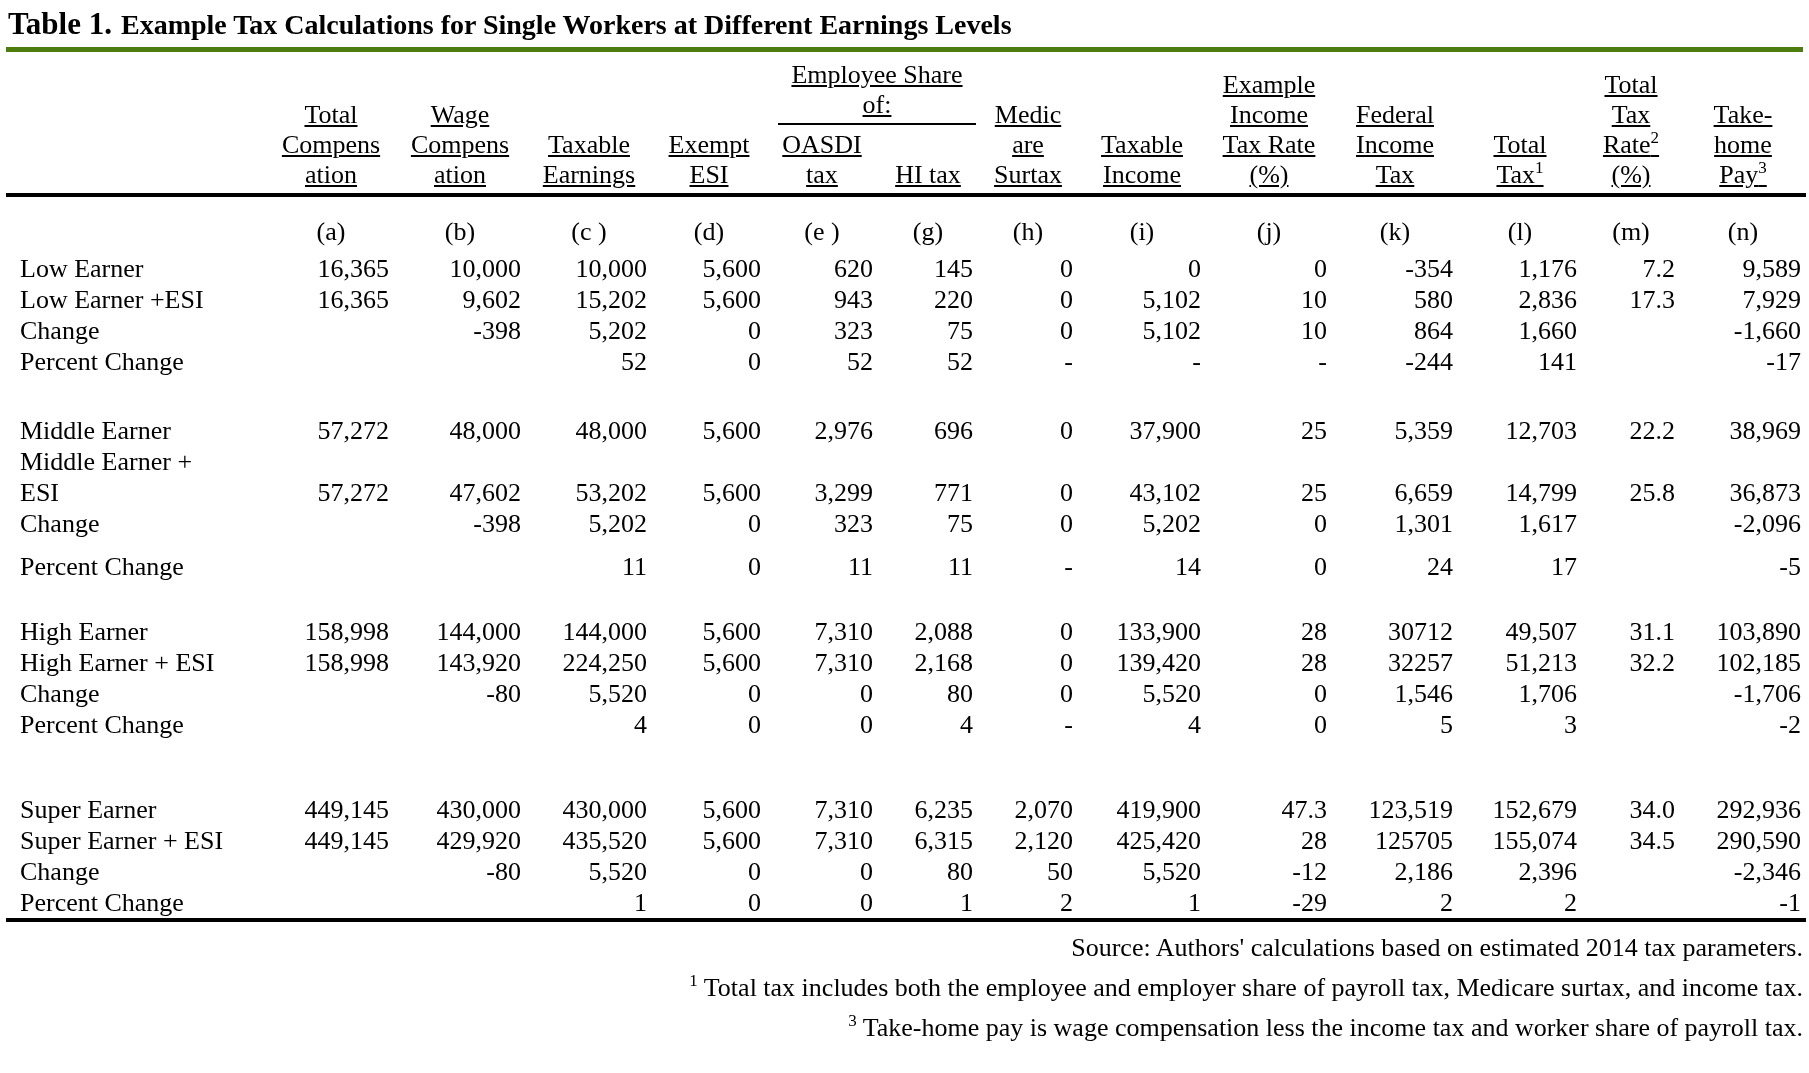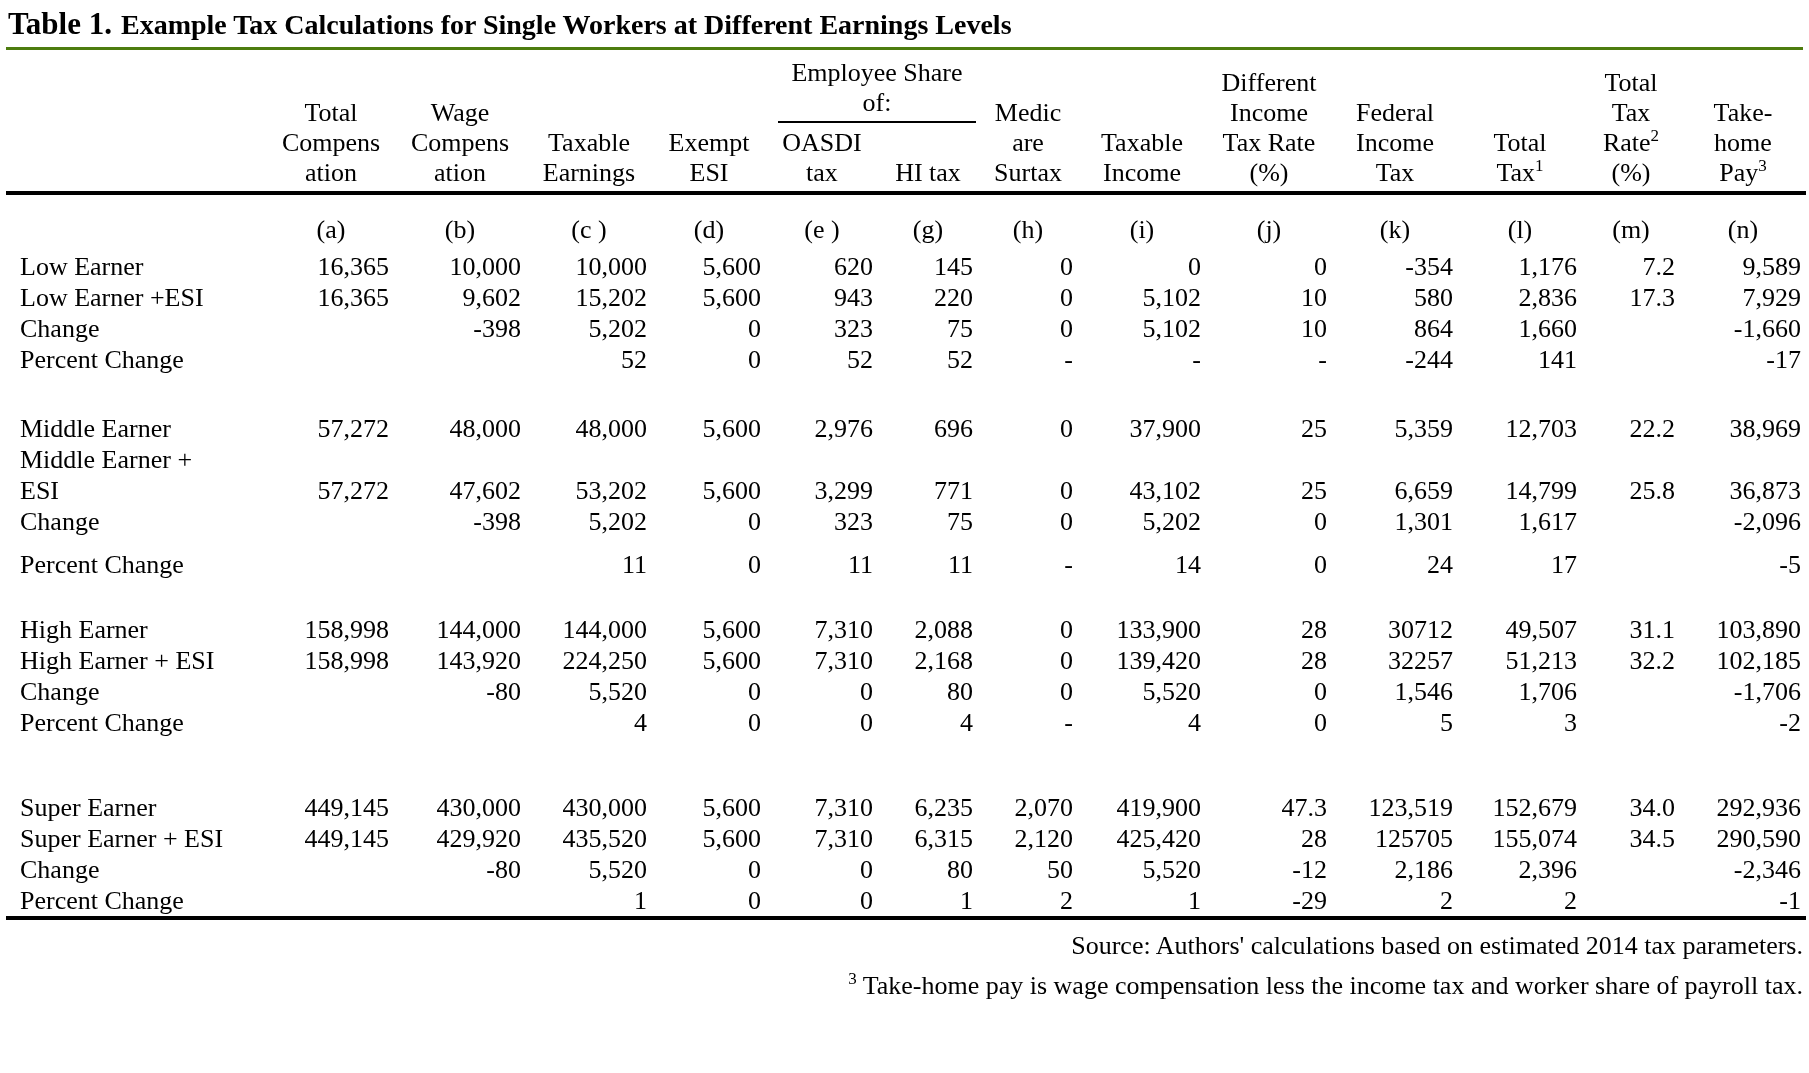--- a/index.html
+++ b/index.html
@@ -13,21 +13,21 @@
     width: 1809px;
     height: 1073px;
     overflow: hidden;
     box-sizing: border-box;
   }
   .page {
     padding: 4px 6px 0 6px;
   }
   
   .title {
-    border-bottom: 3px solid #4d7c0f;
+    border-bottom: 5px solid #4d7c0f;
     padding: 2px 0 5px 2px;
     white-space: nowrap;
   }
   .title .t1 {
     font-size: 31px;
     font-weight: bold;
   }
   .title .t2 {
     font-size: 28px;
     font-weight: bold;
@@ -40,20 +40,21 @@
     width: 1800px;
     border-bottom: 4px solid #000;
   }
   thead th {
     font-weight: normal;
     vertical-align: bottom;
     text-align: center;
     font-size: 26px;
     line-height: 30px;
     padding: 0 2px 3px 2px;
+    text-decoration: underline;
   }
   thead tr.hr1 { height: 78px; }
   thead tr.hr2 { height: 62px; }
   thead th .hl { white-space: nowrap; }
   th.eg {
     vertical-align: bottom;
     padding-bottom: 5px;
   }
   .eg-label {
     border-bottom: 2px solid #000;
@@ -158,21 +159,21 @@
           <th rowspan="2">
             <div class="hl">Medic</div>
             <div class="hl">are</div>
             <div class="hl">Surtax</div>
           </th>
           <th rowspan="2">
             <div class="hl">Taxable</div>
             <div class="hl">Income</div>
           </th>
           <th rowspan="2">
-            <div class="hl">Different</div>
+            <div class="hl">Example</div>
             <div class="hl">Income</div>
             <div class="hl">Tax Rate</div>
             <div class="hl">(%)</div>
           </th>
           <th rowspan="2">
             <div class="hl">Federal</div>
             <div class="hl">Income</div>
             <div class="hl">Tax</div>
           </th>
           <th rowspan="2">
@@ -500,16 +501,17 @@
           <td>2</td>
           <td>2</td>
           <td></td>
           <td>-1</td>
         </tr>
       </tbody>
     </table>
 
   <div class="footnotes">
     <p><span>Source: Authors' calculations based on estimated 2014 tax parameters.</span></p>
+    <p><sup>1</sup><span>Total tax includes both the employee and employer share of payroll tax, Medicare surtax, and income tax.</span></p>
     <p><sup>3</sup><span>Take-home pay is wage compensation less the income tax and worker share of payroll tax.</span></p>
   </div>
 
 </div>
 
 </body></html>

